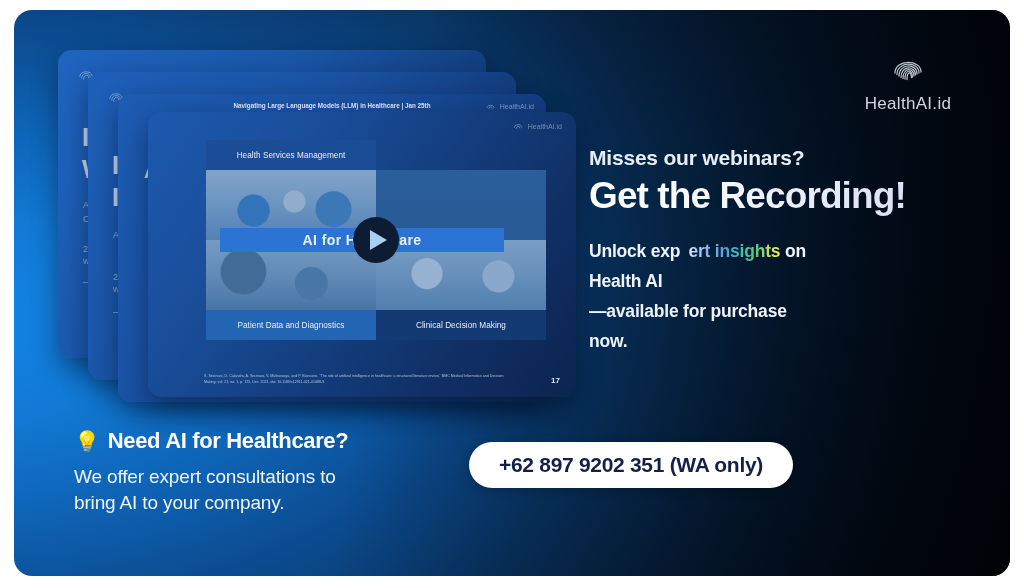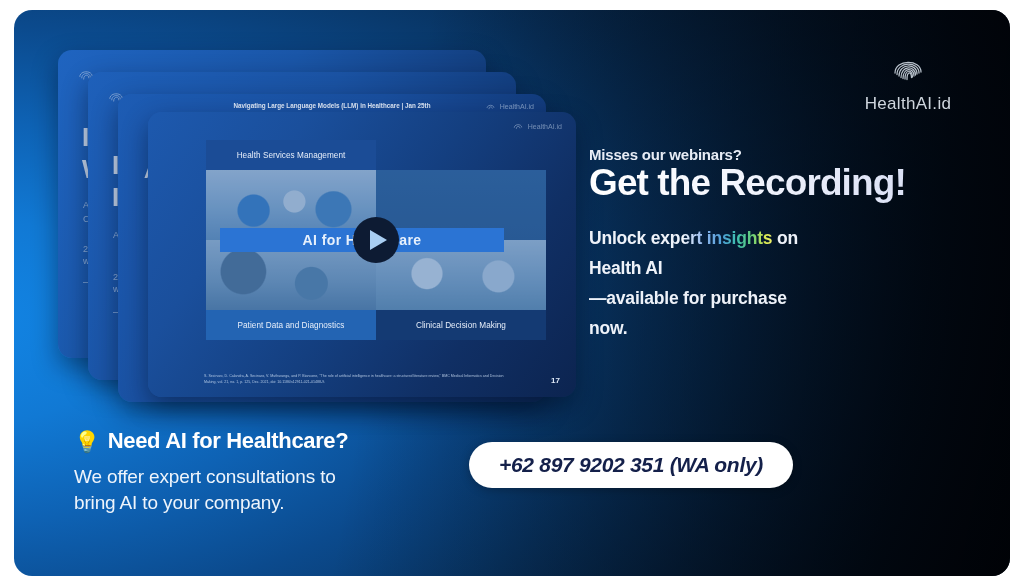--- a/index.html
+++ b/index.html
@@ -159,38 +159,38 @@
     position:absolute; right:16px; bottom:12px;
     font-size:8px; font-weight:700; color:#dfe9f7;margin-left:29px;
   }
 
   
   #headline-col {
     position:absolute; left:575px; top:136px; width:400px;
     z-index:7;
   }
   #eyebrow {
-    font-size:15px; font-weight:700; color:#e7ecf5;
-    letter-spacing:-.2px; 
+    font-size:21px; font-weight:700; color:#e7ecf5;
+    letter-spacing:-.2px; margin-bottom:6px;
   }
   #main-headline {
     font-size:37px; font-weight:700; letter-spacing:-.9px;
     line-height:1.08; margin-bottom:20px;
     background:linear-gradient(96deg,#ffffff 0%,#f2f5fd 38%,#dfe4f6 72%,#d2d9f3 100%);
     -webkit-background-clip:text; background-clip:text;
     -webkit-text-fill-color:transparent; color:#eceffb;
   }
   #subhead {
     font-size:17.5px; font-weight:700; line-height:1.72;
     color:#eef2f9; letter-spacing:-.2px;
   }
   #subhead-accent {
     background:linear-gradient(90deg,#ffffff 0%,#8fb6ee 26%,#4d9fd6 46%,#3fbfae 62%,#63cc7a 78%,#d6e84f 92%,#eef06a 100%);
     -webkit-background-clip:text; background-clip:text;
-    -webkit-text-fill-color:transparent; color:#7fc4cf;
+    -webkit-text-fill-color:transparent; color:#7fc4cf;padding-left:8px;
   }
 
   
   #cta-left { position:absolute; left:60px; top:418px; width:400px; z-index:7; }
   #cta-heading {
     display:flex; align-items:center; gap:8px;
     font-size:22px; font-weight:700; color:#ffffff;
     letter-spacing:-.35px; margin-bottom:10px;
   }
   #bulb-icon { font-size:21px; line-height:1; }
@@ -212,21 +212,20 @@
   #contact-button-label {
     font-size:21px; font-weight:700; color:#ffffff; letter-spacing:-.2px;
   }
   #phone-pill {
     display:inline-flex; align-items:center; justify-content:center;
     padding:11px 30px;
     border-radius:26px;
     background:#ffffff;
     cursor:pointer;
     box-shadow:0 2px 10px rgba(0,0,0,.25);
-    font-style:italic;
   }
   #phone-pill-label {
     font-size:21px; font-weight:700; color:#14204a; letter-spacing:-.3px;
   }
 </style>
 </head>
 <body>
 
 <div id="promo-frame">
   <div id="promo-card">

